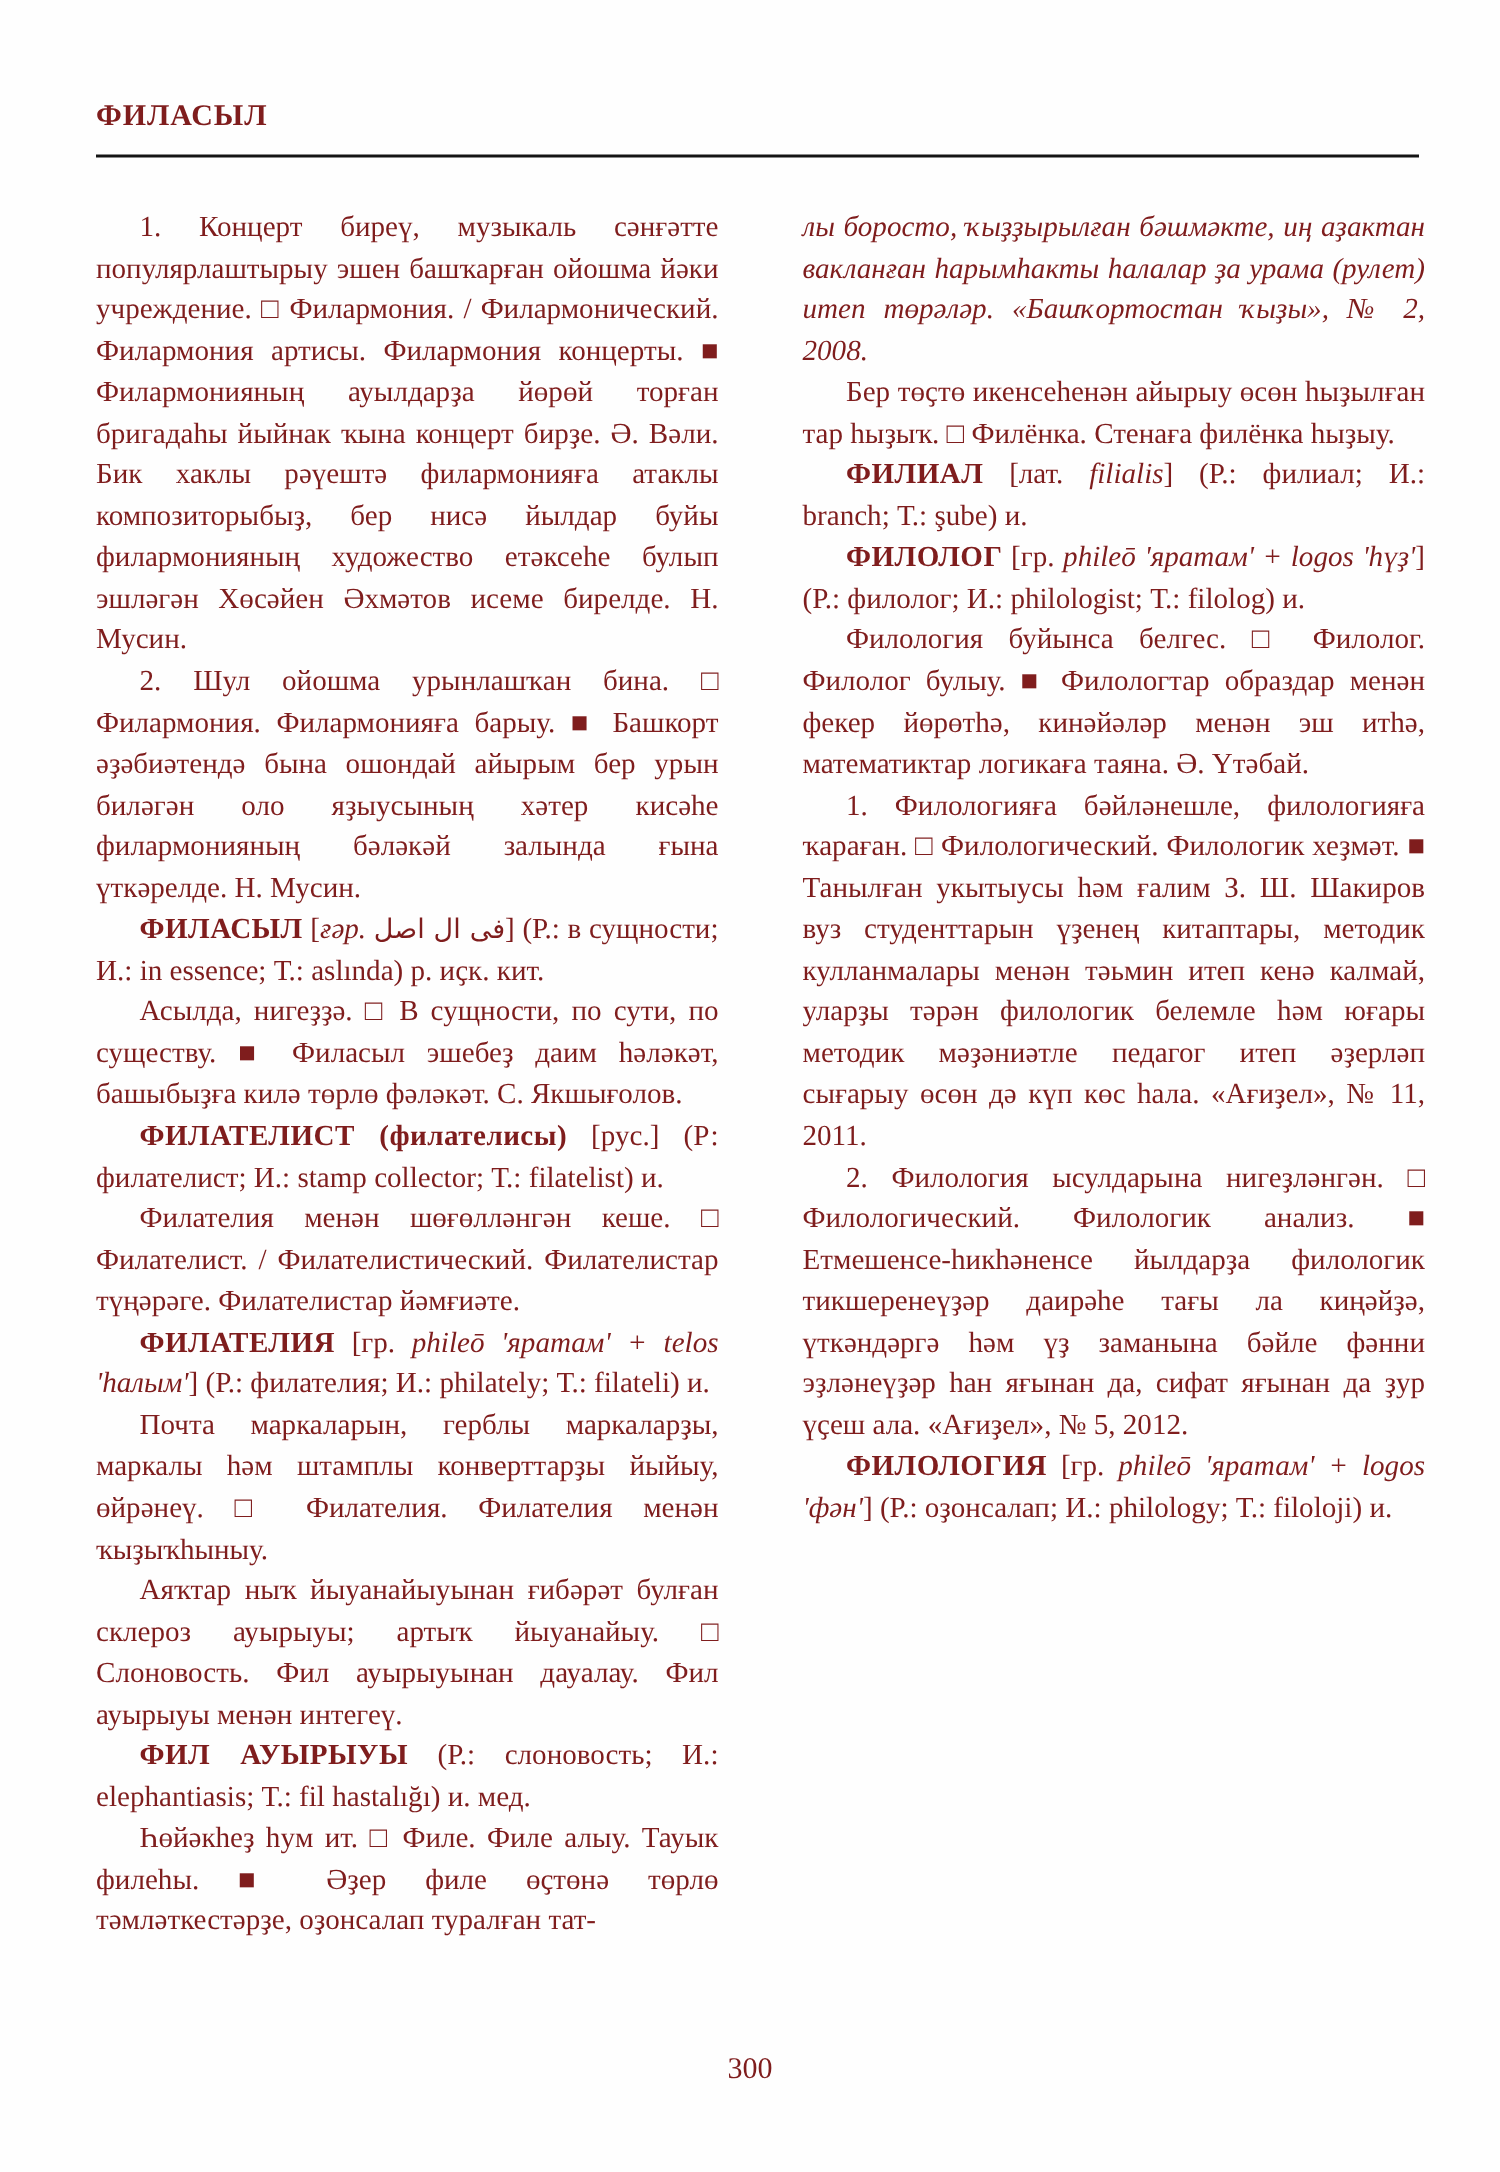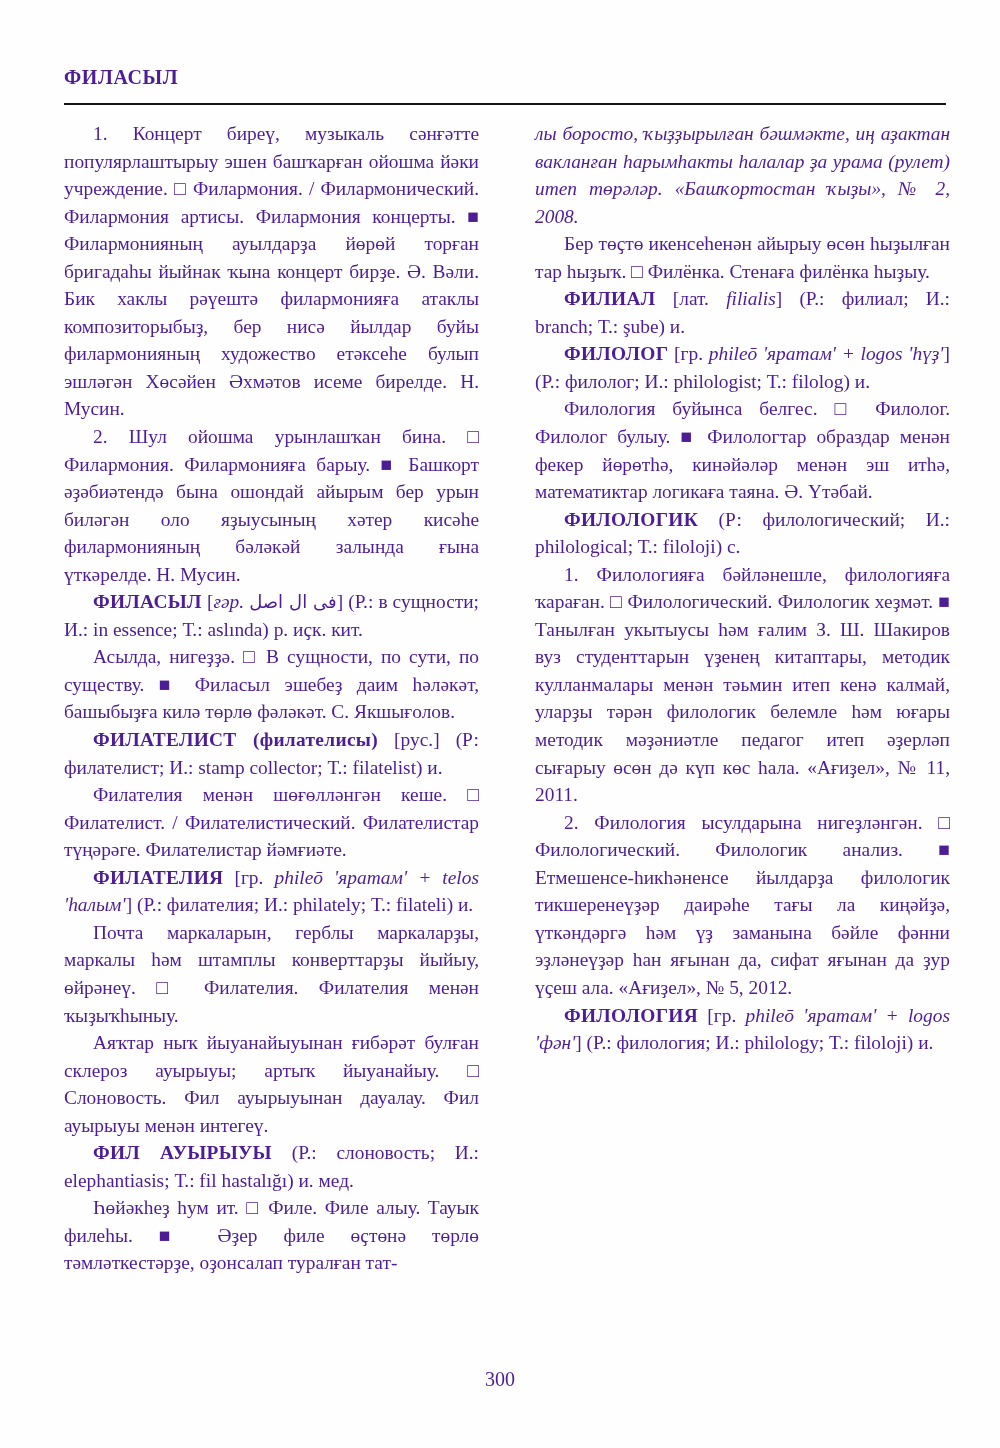--- a/index.html
+++ b/index.html
@@ -6,21 +6,21 @@
     margin: 0;
     padding: 0;
     background: #ffffff;
   }
   .page {
     position: relative;
     width: 1000px;
     height: 1448px;
     background: #fefefe;
     font-family: "Liberation Serif", "DejaVu Serif", serif;
-    color: #4c1d95;
+    color: #7f1d1d;
     box-sizing: border-box;
     overflow: hidden;
   }
   .running-head {
     position: absolute;
     top: 66px;
     left: 64px;
     font-size: 20px;
     font-weight: bold;
     letter-spacing: 0.6px;
@@ -29,21 +29,21 @@
   .head-rule {
     position: absolute;
     top: 103px;
     left: 64px;
     width: 882px;
     height: 2px;
     background: #141414;
   }
   .columns {
     position: absolute;
-    top: 120px;
+    top: 138px;
     left: 64px;
     width: 886px;
     height: 1230px;
     display: flex;
     gap: 56px;
     justify-content: center;
   }
   .col {
     width: 415px;
     font-size: 19.4px;
@@ -119,25 +119,24 @@
 
       <p class="noindent"><span class="it">лы боросто, ҡыҙҙырылған бәшмәкте, иң аҙактан вакланған hарымhакты hалалар ҙа урама (рулет) итеп төрәләр. «Башҡортостан ҡыҙы», № 2, 2008.</span></p>
 
       <p class="indent"><span>Бер төҫтө икенсеһенән айырыу өсөн hыҙылған тар hыҙыҡ. □ Филёнка. Стенаға филёнка hыҙыу.</span></p>
 
       <p class="indent"><span class="hw">ФИЛИАЛ</span> [<span>лат.</span> <span class="it">filialis</span>] <span>(Р.: филиал; И.: branch; Т.: şube) и.</span></p>
 
       <p class="indent"><span class="hw">ФИЛОЛОГ</span> [<span>гр.</span> <span class="it">phileō 'яратам' + logos 'hүҙ'</span>] <span>(Р.: филолог; И.: philologist; Т.: filolog) и.</span></p>
       <p class="indent"><span>Филология буйынса белгес. □ Филолог. Филолог булыу. ■ Филологтар образдар менән фекер йөрөтһә, кинәйәләр менән эш итһә, математиктар логикаға таяна. Ә. Үтәбай.</span></p>
 
-      <p class="indent"><span class="hw">ФИЛОЛОГИК</span> <span>(Р: филологический; И.: philological; Т.: filoloji) с.</span></p>
       <p class="indent"><span>1. Филологияға бәйләнешле, филологияға ҡараған. □ Филологический. Филологик хеҙмәт. ■ Танылған укытыусы hәм ғалим З. Ш. Шакиров вуз студенттарын үҙенең китаптары, методик кулланмалары менән тәьмин итеп кенә калмай, уларҙы тәрән филологик белемле hәм юғары методик мәҙәниәтле педагог итеп әҙерләп сығарыу өсөн дә күп көс hала. «Ағиҙел», № 11, 2011.</span></p>
       <p class="indent"><span>2. Филология ысулдарына нигеҙләнгән. □ Филологический. Филологик анализ. ■ Етмешенсе-hикhәненсе йылдарҙа филологик тикшеренеүҙәр даирәhе тағы ла киңәйҙә, үткәндәргә hәм үҙ заманына бәйле фәнни эҙләнеүҙәр hан яғынан да, сифат яғынан да ҙур үҫеш ала. «Ағиҙел», № 5, 2012.</span></p>
 
-      <p class="indent"><span class="hw">ФИЛОЛОГИЯ</span> [<span>гр.</span> <span class="it">phileō 'яратам' + logos 'фән'</span>] <span>(Р.: филология; И.: philology; Т.: filoloji) и.</span></p>
+      <p class="indent"><span class="hw">ФИЛОЛОГИЯ</span> [<span>гр.</span> <span class="it">phileō 'яратам' + logos 'фән'</span>] <span>(Р.: оҙонсалап; И.: philology; Т.: filoloji) и.</span></p>
 
     </div>
 
   </div>
 
   <div class="folio">300</div>
 
 </div>
 
 </body></html>

